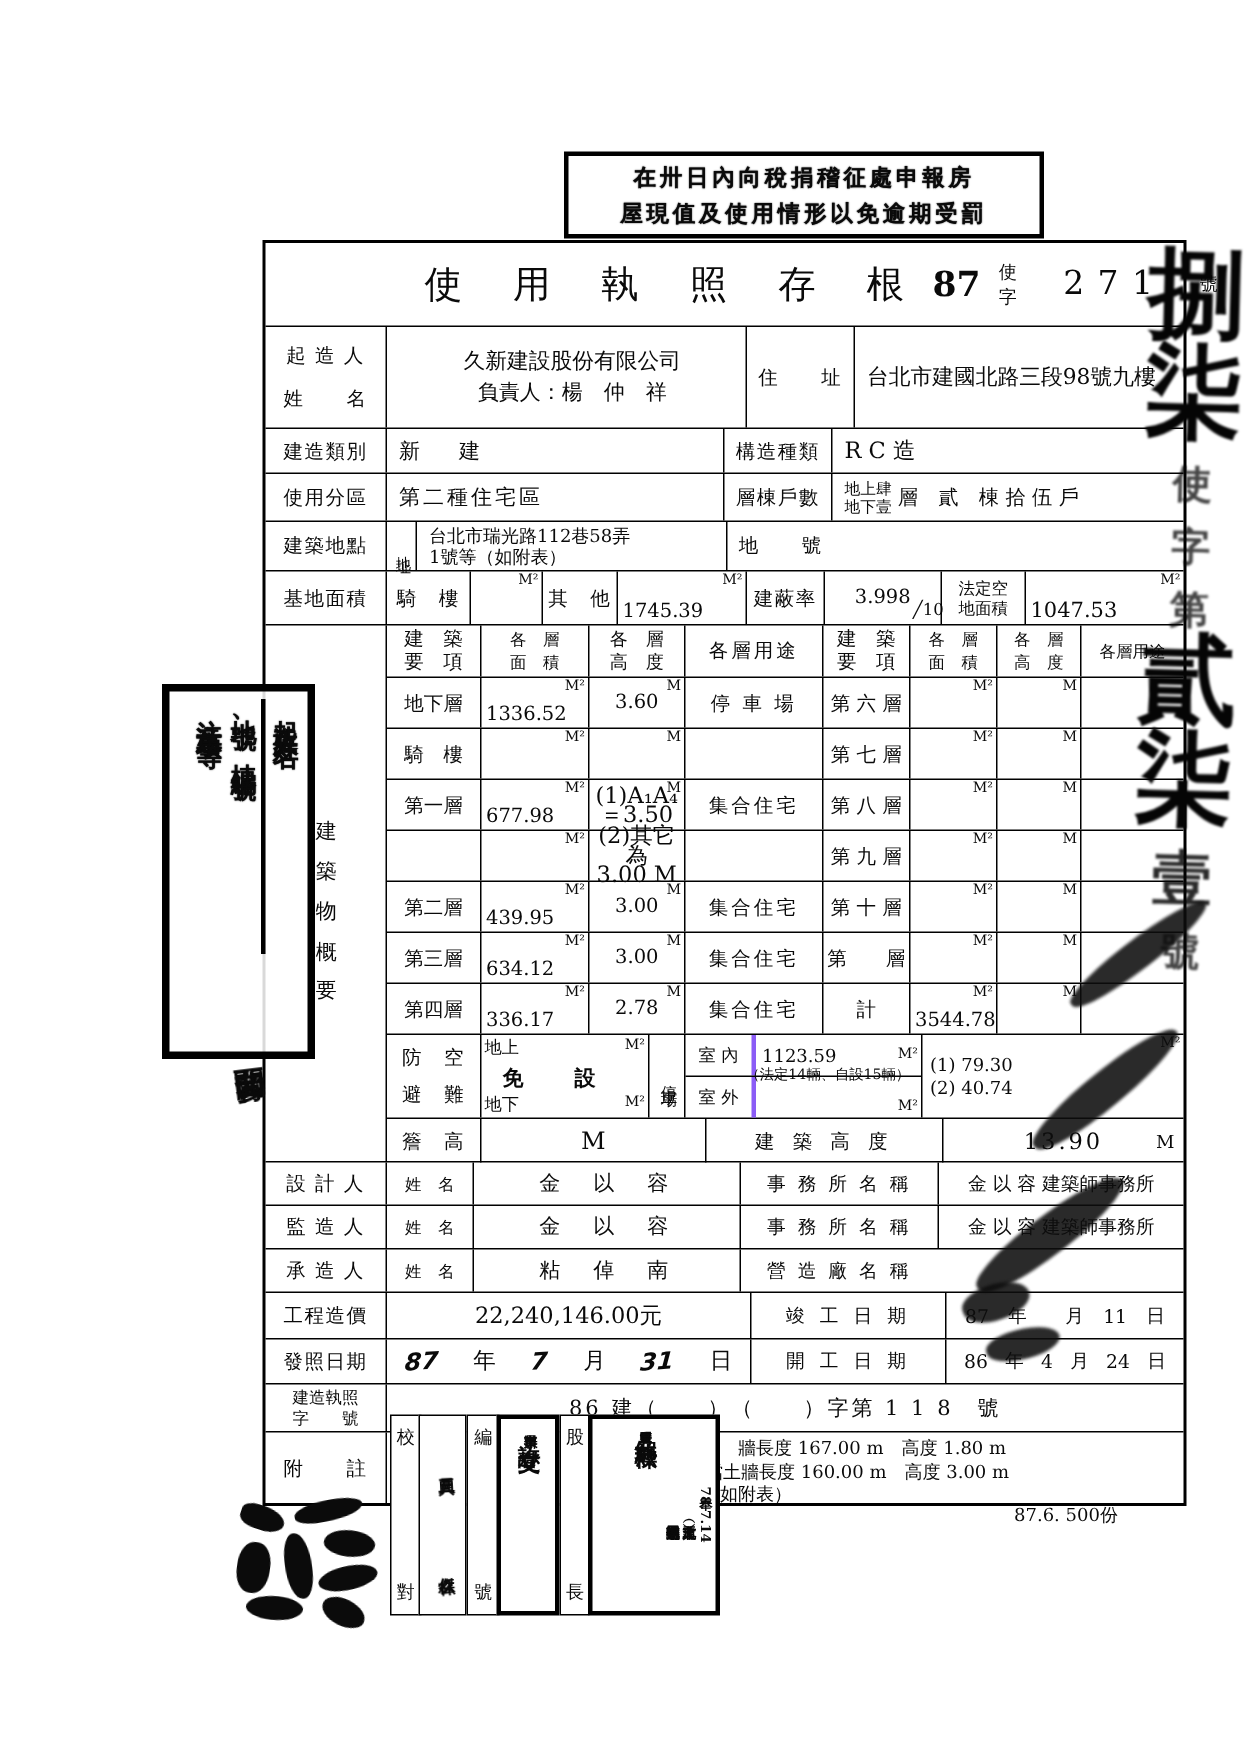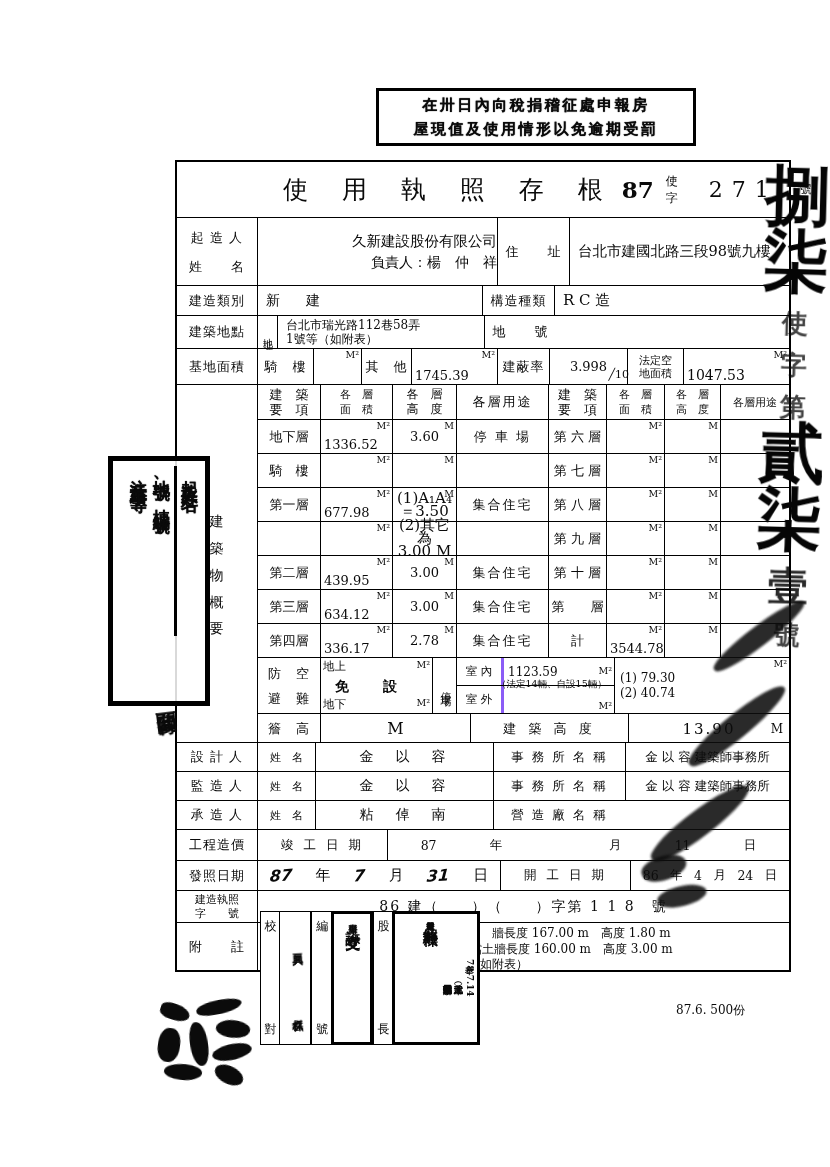--- a/index.html
+++ b/index.html
@@ -1,19 +1,19 @@
 <!DOCTYPE html>
 <html><head>
 <meta charset="utf-8">
 <style>
   html,body{margin:0;padding:0;background:#fff}
   .sheet{position:relative;width:830px;height:1167px;background:#fff;overflow:hidden;
          font-family:"DejaVu Serif","Liberation Serif",serif;color:#0a0a0a}
   
-  .top-stamp{position:absolute;left:376px;top:88px;width:314px;height:52px;border:3px solid #000;
+  .top-stamp{position:absolute;left:376px;top:101px;width:314px;height:52px;border:3px solid #000;
              display:flex;flex-direction:column;justify-content:center;background:#fff;z-index:5}
   .top-stamp div{font-weight:900;font-size:15px;letter-spacing:2.5px;text-align:center;line-height:24px;
                  text-shadow:0 0 1px #000;filter:blur(.2px);white-space:nowrap}
   
   .margin-script{position:absolute;left:742px;top:162px;width:92px;height:850px;z-index:6;
                  display:flex;flex-direction:column;align-items:center;transform:rotate(1.5deg)}
   .mchar{font-weight:900;color:#050505;filter:blur(.7px);line-height:1}
   .mc-big{font-size:66px;letter-spacing:0}
   .mc-mid{font-size:40px;opacity:.85;margin-top:14px}
   .mc-small{font-size:26px;opacity:.75;margin-top:16px}
@@ -160,35 +160,47 @@
       <span class="tsm">使 字</span>
       <span class="tnum">271</span>
       <span class="tsuf">號</span>
     </div>
 
     <div class="r" style="height:68px">
       <div class="c w80 lbl stack">
         <span>起 造 人</span>
         <span style="margin-top:14px">姓　　名</span>
       </div>
-      <div class="c left stack" style="width:240px;align-items:flex-end">
+      <div class="c left stack" style="width:240px;align-items:center">
         <span style="font-size:14.5px">久新建設股份有限公司</span>
         <span style="font-size:14px;margin-top:6px">負責人：楊　仲　祥</span>
       </div>
       <div class="c w72 lbl">住　　址</div>
       <div class="c fx left" style="font-size:14.5px">台北市建國北路三段98號九樓</div>
     </div>
 
     <div class="r" style="height:30px">
       <div class="c w80 lbl">建造類別</div>
       <div class="c left" style="width:225px;font-size:14px;letter-spacing:6px">新　建</div>
       <div class="c w72 lbl">構造種類</div>
       <div class="c fx left" style="font-size:15px">R C 造</div>
     </div>
 
+    <div class="r" style="height:32px">
+      <div class="c w80 lbl">使用分區</div>
+      <div class="c left" style="width:225px;font-size:14px;letter-spacing:2px">第二種住宅區</div>
+      <div class="c w72 lbl">層棟戶數</div>
+      <div class="c fx left">
+        <span class="stack" style="font-size:10.5px;line-height:12px">
+          <span>地上肆</span>
+          <span>地下壹</span>
+        </span>
+        <span style="font-size:13.5px;margin-left:4px">層　貳　棟 拾 伍 戶</span>
+      </div>
+    </div>
 
     <div class="r" style="height:33px">
       <div class="c w80 lbl">建築地點</div>
       <div class="c vtext" style="width:20px;font-size:10px">地址</div>
       <div class="c left stack" style="width:207px;align-items:flex-start;line-height:14px;font-size:12px">
         <span>台北市瑞光路112巷58弄</span>
         <span>1號等（如附表）</span>
       </div>
       <div class="c w72 lbl">地　　號</div>
     </div>
@@ -475,20 +487,21 @@
 
     <div class="r pr">
       <div class="c p1 lbl">承 造 人</div>
       <div class="c p2 small">姓　名</div>
       <div class="c p3">粘　倬　南</div>
       <div class="c p4">營 造 廠 名 稱</div>
     </div>
 
     <div class="r cr">
       <div class="c d1 lbl">工程造價</div>
+      <div class="c d2">22,240,146.00元</div>
       <div class="c d3">竣 工 日 期</div>
       <div class="c dt">
         <span>87</span>
           <span>年</span>
         <span></span>
           <span>月</span>
         <span>11</span>
           <span>日</span>
       </div>
     </div>

